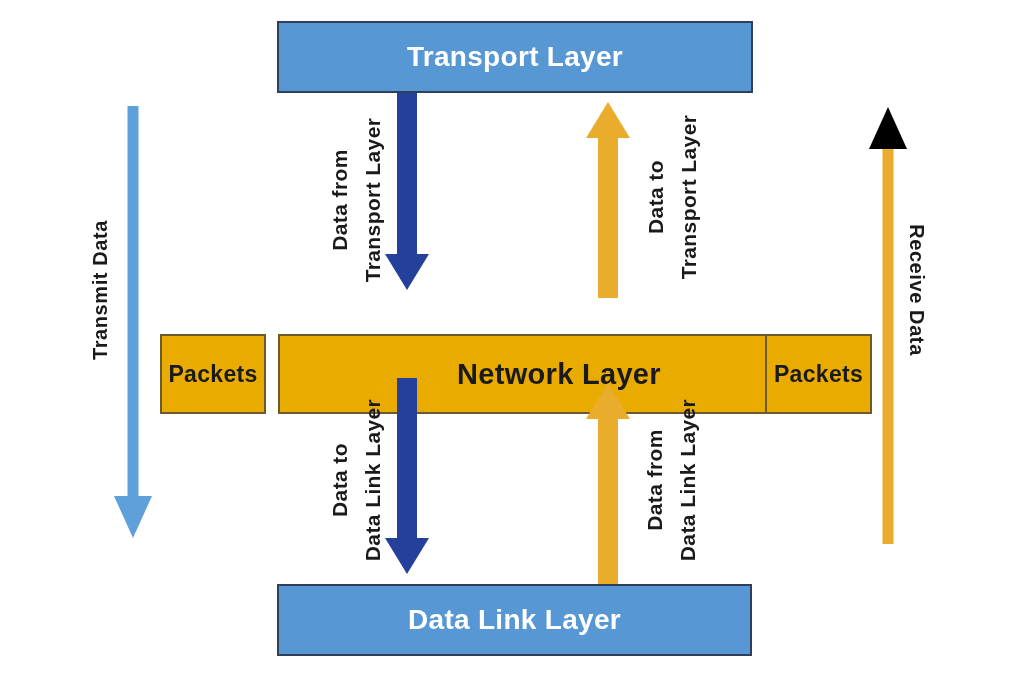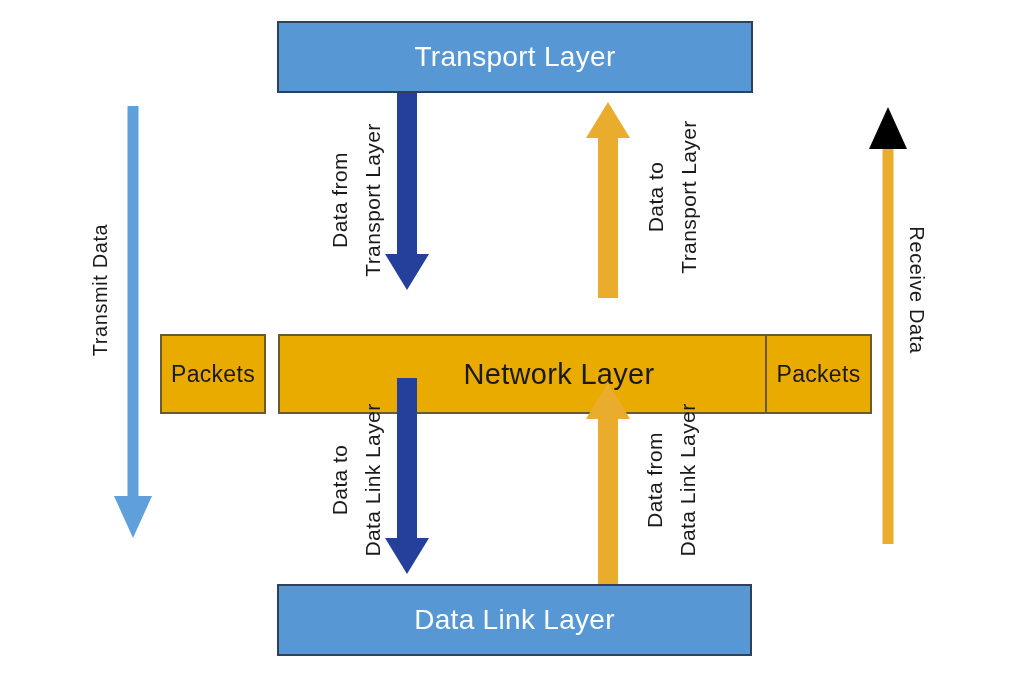--- a/index.html
+++ b/index.html
@@ -1,18 +1,18 @@
 <!DOCTYPE html>
 <html style="--blue-box: #5697D4; --blue-border: #30405A; --orange-box: #EAAB00; --orange-border: #6B5A2A; --dark-arrow: #25409A; --light-arrow: #5FA0DB; --orange-arrow: #EAAC2C; --text-dark: #1A1A1A;"><head>
 <meta charset="utf-8">
 <style>
   html,body{margin:0;padding:0;background:#ffffff;}
   .canvas{
     position:relative;width:1024px;height:683px;background:#ffffff;overflow:hidden;
-    font-family:"Liberation Sans","DejaVu Sans",sans-serif;font-weight:400;
+    font-family:"Liberation Sans","DejaVu Sans",sans-serif;font-weight:700;
   }
   
   .box{
     position:absolute;display:flex;align-items:center;justify-content:center;
     box-sizing:border-box;text-align:center;letter-spacing:.3px;
   }
   .box.blue{background:var(--blue-box);border:2px solid var(--blue-border);color:#ffffff;font-size:28px;}
   .box.orange{background:var(--orange-box);border:2px solid var(--orange-border);color:var(--text-dark);margin-top:36px;}
   .transport{left:277px;top:21px;width:476px;height:72px;}
   .datalink{left:277px;top:584px;width:475px;height:72px;}

